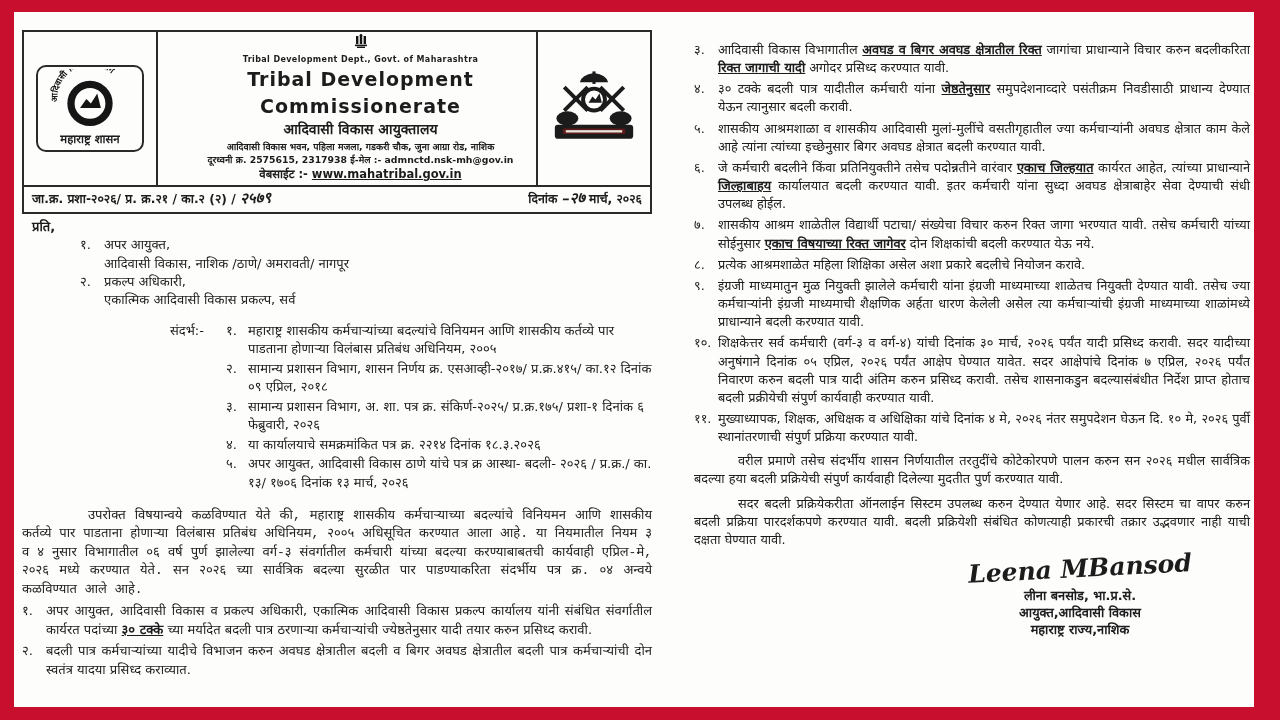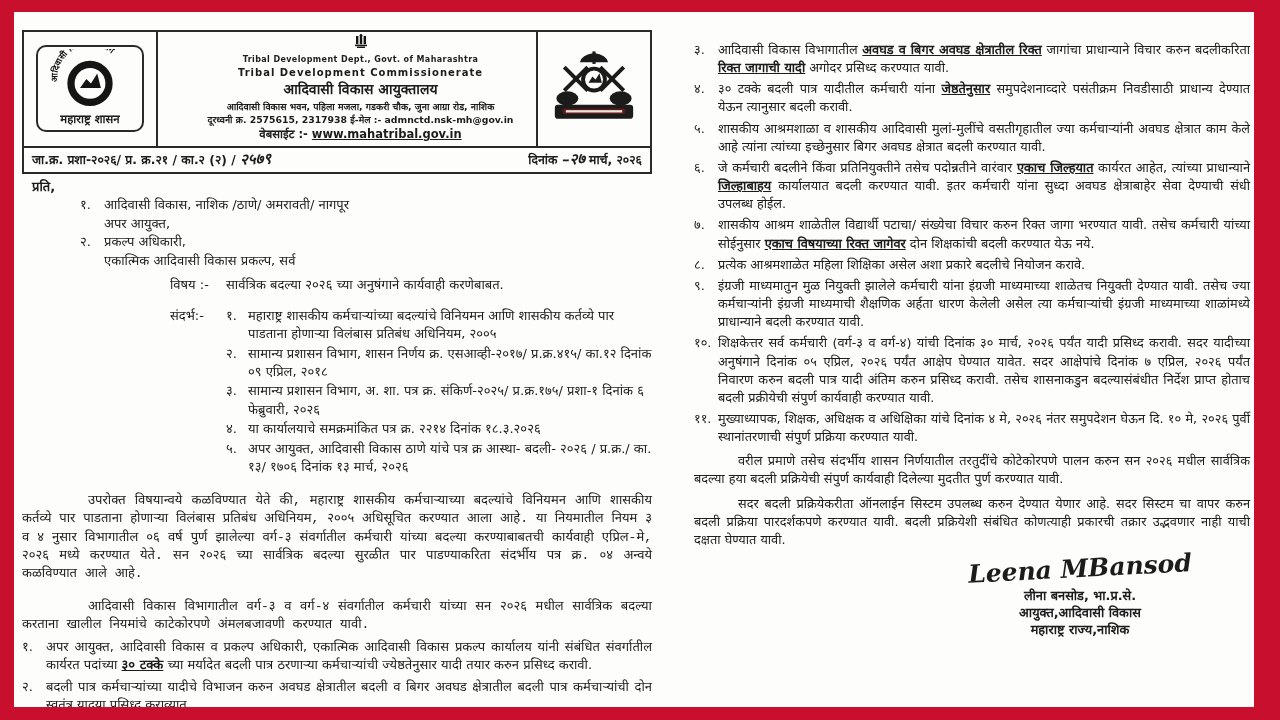--- a/index.html
+++ b/index.html
@@ -12,21 +12,21 @@
   .col-left{position:absolute;left:8px;top:18px;width:630px;}
   .col-right{position:absolute;left:680px;top:26px;width:556px;font-size:12.8px;line-height:1.42;}
   
   .lh-box{border:2px solid #2a2a2a;display:flex;align-items:stretch;}
   .lh-logo-cell{width:128px;border-right:2px solid #2a2a2a;display:flex;align-items:center;justify-content:center;padding:4px 2px;}
   .logo-frame{border:2px solid #2a2a2a;border-radius:10px;padding:2px 6px 3px;text-align:center;}
   .logo-label{font-size:11.5px;font-weight:bold;margin-top:-2px;}
   .lh-center{flex:1;text-align:center;padding:2px 12px 3px;margin-left:27px;}
   .lh-right-cell{width:112px;border-left:2px solid #2a2a2a;display:flex;align-items:center;justify-content:center;}
   .dept-line{font-size:8px;font-weight:bold;letter-spacing:.4px;}
-  .title-en{font-size:10px;font-weight:bold;letter-spacing:1px;}
+  .title-en{font-size:19px;font-weight:bold;letter-spacing:1px;}
   .title-mr{font-size:14px;font-weight:bold;}
   .addr-line{font-size:9.3px;font-weight:bold;}
   .phone-line{font-size:9.3px;font-weight:bold;}
   .phone-line .u{ }
   .web-line{font-size:11.5px;font-weight:bold;}
   .web-line .u{text-decoration:underline;}
   .ref-row{border-top:2px solid #2a2a2a;display:flex;justify-content:space-between;align-items:center;padding:1px 8px 2px;font-size:12.3px;font-weight:bold;}
   .hand{font-family:"DejaVu Serif","Liberation Serif",serif;font-style:italic;font-size:15px;display:inline-block;transform:rotate(-2deg);}
   
   .body-text{font-size:13px;line-height:1.42;}
@@ -116,37 +116,33 @@
     <div class="ref-row" style="border:2px solid #2a2a2a;border-top:none;">
       <span><span>जा.क्र. प्रशा-२०२६/ प्र. क्र.२१ / का.२ (२) / </span><span class="hand">२५७९</span></span>
       <span><span>दिनांक </span><span class="hand">–२७</span><span> मार्च, २०२६</span></span>
     </div>
 
     <div class="salutation">प्रति,</div>
     <div id="recipients">
         <div class="rec">
           <span class="n">१.</span>
           <div>
+            <div>अपर आयुक्त,</div>
             <div>आदिवासी विकास, नाशिक /ठाणे/ अमरावती/ नागपूर</div>
-            <div>अपर आयुक्त,</div>
           </div>
         </div>
         <div class="rec">
           <span class="n">२.</span>
           <div>
             <div>प्रकल्प अधिकारी,</div>
             <div>एकात्मिक आदिवासी विकास प्रकल्प, सर्व</div>
           </div>
         </div>
       </div>
 
-    <div class="sub-row">
-      <div class="sub-label" style="font-weight:normal;">विषय :-</div>
-      <div class="sub-text">सार्वत्रिक बदल्या २०२६ च्या अनुषंगाने कार्यवाही करणेबाबत.</div>
-    </div>
 
     <div class="sub-row" style="margin-top:12px;">
       <div class="sub-label" style="font-weight:normal;">संदर्भ:-</div>
       <div class="refs" id="refs">
           <div class="ref-item">
             <span class="n">१.</span>
             <div class="t">महाराष्ट्र शासकीय कर्मचाऱ्यांच्या बदल्यांचे विनियमन आणि शासकीय कर्तव्ये पार पाडताना होणाऱ्या विलंबास प्रतिबंध अधिनियम, २००५</div>
           </div>
           <div class="ref-item">
             <span class="n">२.</span>
@@ -161,21 +157,20 @@
             <div class="t">या कार्यालयाचे समक्रमांकित पत्र क्र. २२१४ दिनांक १८.३.२०२६</div>
           </div>
           <div class="ref-item">
             <span class="n">५.</span>
             <div class="t">अपर आयुक्त, आदिवासी विकास ठाणे यांचे पत्र क्र आस्था- बदली- २०२६ / प्र.क्र./ का. १३/ १७०६ दिनांक १३ मार्च, २०२६</div>
           </div>
         </div>
     </div>
 
     <div class="para"><span class="ind"></span><span>उपरोक्त विषयान्वये कळविण्यात येते की, महाराष्ट्र शासकीय कर्मचाऱ्याच्या बदल्यांचे विनियमन आणि शासकीय कर्तव्ये पार पाडताना होणाऱ्या विलंबास प्रतिबंध अधिनियम, २००५ अधिसूचित करण्यात आला आहे. या नियमातील नियम ३ व ४ नुसार विभागातील ०६ वर्ष पुर्ण झालेल्या वर्ग-३ संवर्गातील कर्मचारी यांच्या बदल्या करण्याबाबतची कार्यवाही एप्रिल-मे, २०२६ मध्ये करण्यात येते. सन २०२६ च्या सार्वत्रिक बदल्या सुरळीत पार पाडण्याकरिता संदर्भीय पत्र क्र. ०४ अन्वये कळविण्यात आले आहे.</span></div>
-    <div class="para"><span class="ind"></span><span>आदिवासी विकास विभागातील वर्ग-३ व वर्ग-४ संवर्गातील कर्मचारी यांच्या सन २०२६ मधील सार्वत्रिक बदल्या करताना खालील नियमांचे काटेकोरपणे अंमलबजावणी करण्यात यावी.</span></div>
 
     <div id="dirs-left">
         <div class="dir">
           <span class="n">१.</span>
           <div class="t"><span>अपर आयुक्त, आदिवासी विकास व प्रकल्प अधिकारी, एकात्मिक आदिवासी विकास प्रकल्प कार्यालय यांनी संबंधित संवर्गातील कार्यरत पदांच्या </span><span class="b">३० टक्के</span><span> च्या मर्यादेत बदली पात्र ठरणाऱ्या कर्मचाऱ्यांची ज्येष्ठतेनुसार यादी तयार करुन प्रसिध्द करावी.</span></div>
         </div>
         <div class="dir">
           <span class="n">२.</span>
           <div class="t"><span>बदली पात्र कर्मचाऱ्यांच्या यादीचे विभाजन करुन अवघड क्षेत्रातील बदली व बिगर अवघड क्षेत्रातील बदली पात्र कर्मचाऱ्यांची दोन स्वतंत्र यादया प्रसिध्द कराव्यात.</span></div>
         </div>

